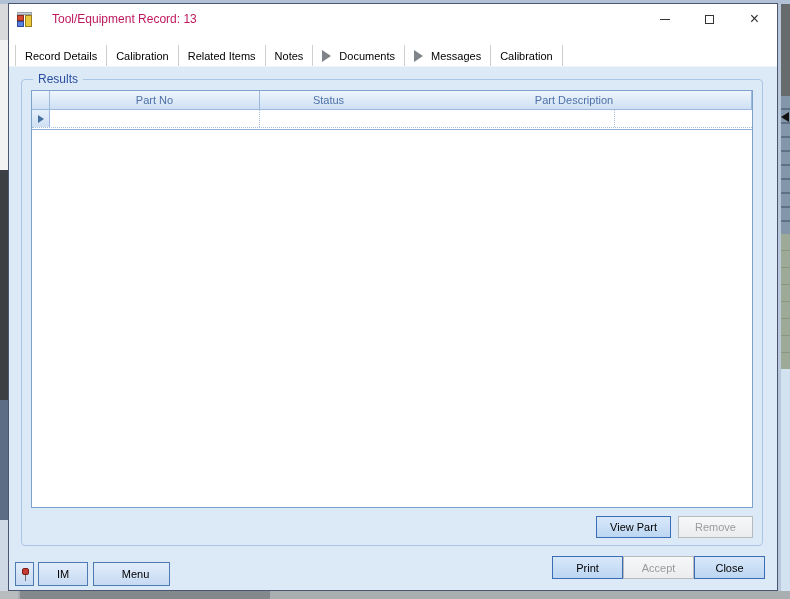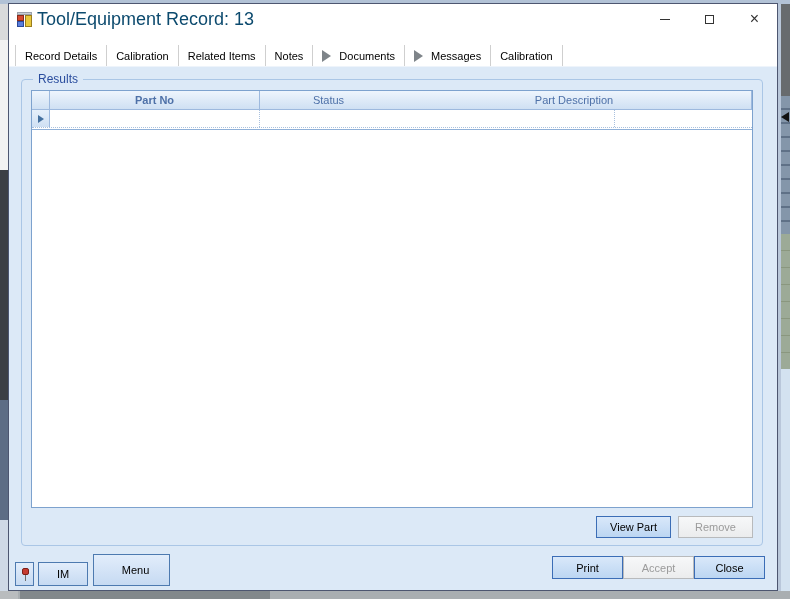--- a/index.html
+++ b/index.html
@@ -29,21 +29,21 @@
   
   .dialog { position:absolute; left:8px; top:3px; width:770px; height:588px;
             border:1px solid #4d5670; background:#dce9f7; display:flex; flex-direction:column; }
 
   .titlebar { height:30px; background:#ffffff; display:flex; align-items:center; flex:0 0 auto; }
   .app-icon { position:relative; width:16px; height:16px; margin-left:8px; flex:0 0 auto; }
   .app-icon .bar { position:absolute; left:0; top:1px; width:15px; height:3px; background:#c8cdd4; border:1px solid #9aa1ab; }
   .app-icon .sq-red    { position:absolute; left:0; top:4px;  width:7px; height:6px; background:#d6492f; border:1px solid #8a2a1a; }
   .app-icon .sq-blue   { position:absolute; left:0; top:10px; width:7px; height:6px; background:#5a7edc; border:1px solid #2c4a9a; }
   .app-icon .sq-yellow { position:absolute; left:8px; top:4px; width:7px; height:12px; background:#e8c83c; border:1px solid #9a7d1e; }
-  .title-text { margin-left:4px; font-size:18px; color:#0c4a6e; }
+  .title-text { margin-left:19px; font-size:12px; color:#be185d; }
   .win-controls { margin-left:auto; display:flex; height:30px; }
   .win-btn { width:45px; height:30px; display:flex; align-items:center; justify-content:center; }
   .glyph-min { width:10px; height:1px; background:#333; }
   .glyph-max { width:9px; height:9px; border:1px solid #333; }
   .glyph-close { font-size:16px; color:#333; line-height:1; }
 
   
   .tabstrip { height:32px; background:#ffffff; display:flex; align-items:flex-end; padding-left:6px; flex:0 0 auto; position:relative; z-index:2; }
   .tab { height:21px; display:flex; align-items:center; padding:0 9px; font-size:11px; color:#000;
          border-right:1px solid #cfcfcf; white-space:nowrap; }
@@ -63,21 +63,21 @@
                     font-size:12px; color:#2a4d9e; }
 
   
   .grid { position:absolute; left:9px; right:9px; top:10px; bottom:37px;
           border:1px solid #7da2ce; background:#fff; display:flex; flex-direction:column; }
   .grid-header { display:flex; height:19px; flex:0 0 auto; border-bottom:1px solid #9db9de;
                  background:linear-gradient(#eef5fd,#cfe0f3); }
   .corner-cell { width:18px; flex:0 0 auto; border-right:1px solid #9db9de; }
   .hdr-cell { display:flex; align-items:center; justify-content:center; font-size:11px; color:#4e71a8;
               border-right:1px solid #9db9de; }
-  .hdr-cell.c1 { width:210px; flex:0 0 auto;font-weight:bold; }
+  .hdr-cell.c1 { width:210px; flex:0 0 auto; }
   .hdr-cell.c2 { width:355px; flex:0 0 auto; }
   .hdr-cell.c3 { flex:1 1 auto; border-right:none; }
   .grid-newrow { display:flex; height:18px; flex:0 0 auto; border-bottom:1px dotted #a8c0de; }
   .rowhdr-cell { width:18px; flex:0 0 auto; background:linear-gradient(#e6f0fb,#cfe0f3);
                  border-right:1px solid #9db9de; display:flex; align-items:center; justify-content:center; }
   .row-selector { width:0; height:0; border-top:4px solid transparent; border-bottom:4px solid transparent;
                   border-left:6px solid #44709f; }
   .cell { background:#fff; border-right:1px dotted #a8c0de; }
   .cell.c1 { width:210px; flex:0 0 auto; }
   .cell.c2 { width:355px; flex:0 0 auto; }
@@ -89,21 +89,21 @@
   .btn { display:flex; align-items:center; justify-content:center; font-size:11px; color:#000;
          background:linear-gradient(#e2edfb,#c6daf2); border:1px solid #4d7ab0; }
   .btn.blue-strong { background:linear-gradient(#d9e8fa,#bcd6f2); border:1px solid #3b6db6; }
   .btn.disabled { background:linear-gradient(#f7f8f9,#ebeced); border:1px solid #b8babc; color:#9b9b9b; }
   .grid-actions { position:absolute; right:9px; bottom:7px; display:flex; gap:7px; }
   .grid-actions .btn { width:75px; height:22px; }
 
   .footer-left { position:absolute; left:6px; bottom:4px; display:flex; gap:4px; align-items:flex-end; }
   .btn-pin { width:19px; height:24px; }
   .btn-im  { width:50px; height:24px; }
-  .btn-menu{ width:77px; height:32px; margin-left:1px;padding-left:8px; }
+  .btn-menu{ width:77px; height:24px; margin-left:1px;padding-left:8px; }
   .footer-right { position:absolute; right:12px; bottom:11px; display:flex; }
   .footer-right .btn { width:71px; height:23px; }
 
   .pin-icon { position:relative; width:10px; height:14px; }
   .pin-icon .head { position:absolute; left:2px; top:1px; width:7px; height:7px; background:#c63b31; border:1px solid #7c1f18; border-radius:2px; }
   .pin-icon .needle { position:absolute; left:5px; top:8px; width:1px; height:6px; background:#6e6e6e; }
 </style>
 </head>
 <body>
 

